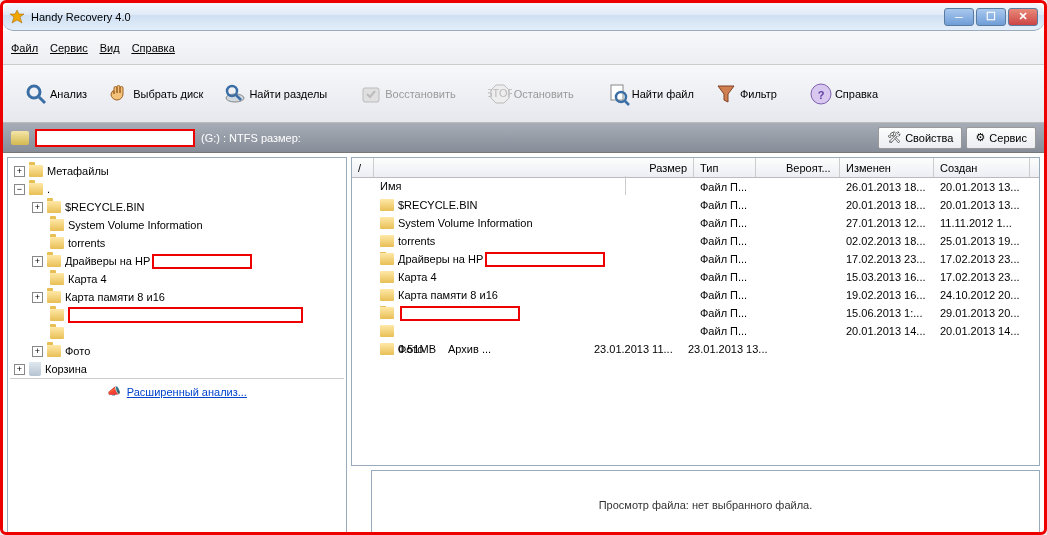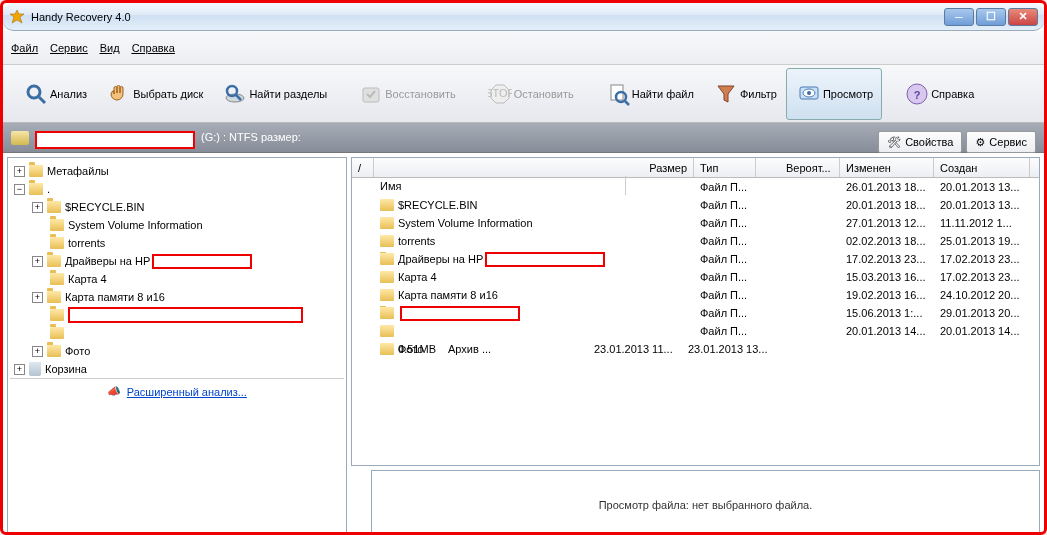--- a/index.html
+++ b/index.html
@@ -10,21 +10,21 @@
   .wincontrols { margin-left: auto; display: flex; gap: 0; }
   .winbtn { width: 30px; height: 18px; border: 1px solid #5a7ba0; border-radius: 3px; margin-left: 2px; display: flex; align-items: center; justify-content: center; font-weight: bold; color: #fff; background: linear-gradient(to bottom,#a9c9ee,#6f9dd7); cursor: pointer; }
   .winbtn.close { background: linear-gradient(to bottom,#e98a7a,#c44); }
   .menubar { height: 34px; background: linear-gradient(to bottom,#f7f8fa,#eceef2); display: flex; align-items: center; padding: 0 8px; gap: 12px; border-bottom: 1px solid #ccc; text-decoration: underline; }
   .menuitem { text-decoration: underline; color: #000; cursor: pointer; }
   .toolbar { height: 58px; background: linear-gradient(to bottom,#f7f8fa,#e6e8ee); display: flex; align-items: center; padding: 0 10px; border-bottom: 1px solid #bbb; }
   .tbtn { display: flex; flex-direction: row; align-items: center; justify-content: center; padding: 2px 8px; height: 52px; border: 1px solid transparent; border-radius: 3px; cursor: pointer; min-width: 70px; }
   .tbtn.active { border: 1px solid #8aa; background: linear-gradient(to bottom,#ecf4fb,#cfe0f0); }
   .tbtn.disabled { color: #999; cursor: default; }
   .ticon { width: 28px; height: 28px; display: flex; align-items: center; justify-content: center; }
-  .subbar { height: 30px; background: linear-gradient(to bottom,#a7adb7,#868d98); display: flex; align-items: flex-start; padding: 8px 8px; color: #fff; border-bottom: 1px solid #777; }
+  .subbar { height: 30px; background: linear-gradient(to bottom,#a7adb7,#868d98); display: flex; align-items: center; padding: 8px 8px; color: #fff; border-bottom: 1px solid #777; }
   .drive-icon { width: 18px; height: 14px; background: linear-gradient(to bottom,#f5e6a8,#d4b850); border-radius: 2px; margin-right: 6px; }
   .redbox { border: 2px solid #e00; background: #fff; height: 18px; }
   .subbar .redbox { width: 160px; }
   .sub-right { margin-left: auto; display: flex; gap: 4px; }
   .smallbtn { background: linear-gradient(to bottom,#fdfdfd,#ebedf1); border: 1px solid #999; border-radius: 2px; height: 22px; padding: 0 8px; display: flex; align-items: center; gap: 4px; color: #000; cursor: pointer; }
   .body { display: flex; height: calc(100% - 28px - 22px - 58px - 30px); }
   .treepane { width: 340px; border: 1px solid #9ab; margin: 4px; background: #fff; overflow: auto; padding: 4px 2px; }
   .rightpane { flex: 1; display: flex; flex-direction: column; margin: 4px 4px 4px 0; }
   .listpane { flex: 1; border: 1px solid #9ab; background: #fff; overflow: hidden; display: flex; flex-direction: column; }
   .previewpane { height: 70px; border: 1px solid #9ab; background: #fff; margin-top: 4px; display: flex; align-items: center; justify-content: center; color: #333; margin-left: 20px; }
@@ -139,30 +139,20 @@
       <span>Найти файл</span>
     </div>
     <div class="tbtn">
       <span class="ticon">
           <svg width="24" height="24" viewBox="0 0 24 24">
             <path d="M4 4 H20 L14 12 V20 L10 18 V12 Z" fill="#d08050" stroke="#804020"></path>
           </svg>
         </span>
       <span>Фильтр</span>
     </div>
-    <div class="tbtn active">
-      <span class="ticon">
-          <svg width="24" height="24" viewBox="0 0 24 24">
-            <rect x="3" y="5" width="18" height="12" rx="2" fill="#c8e0f8" stroke="#4a7ab0"></rect>
-            <ellipse cx="12" cy="11" rx="6" ry="4" fill="#fff" stroke="#4a7ab0"></ellipse>
-            <circle cx="12" cy="11" r="2" fill="#3a6ea5"></circle>
-          </svg>
-        </span>
-      <span>Просмотр</span>
-    </div>
     <div style="width:12px"></div>
     <div class="tbtn">
       <span class="ticon">
           <svg width="24" height="24" viewBox="0 0 24 24">
             <circle cx="12" cy="12" r="10" fill="#d8c8f0" stroke="#8060b0"></circle>
             <text x="12" y="17" font-size="14" text-anchor="middle" fill="#6040a0" font-weight="bold">?</text>
           </svg>
         </span>
       <span>Справка</span>
     </div>

